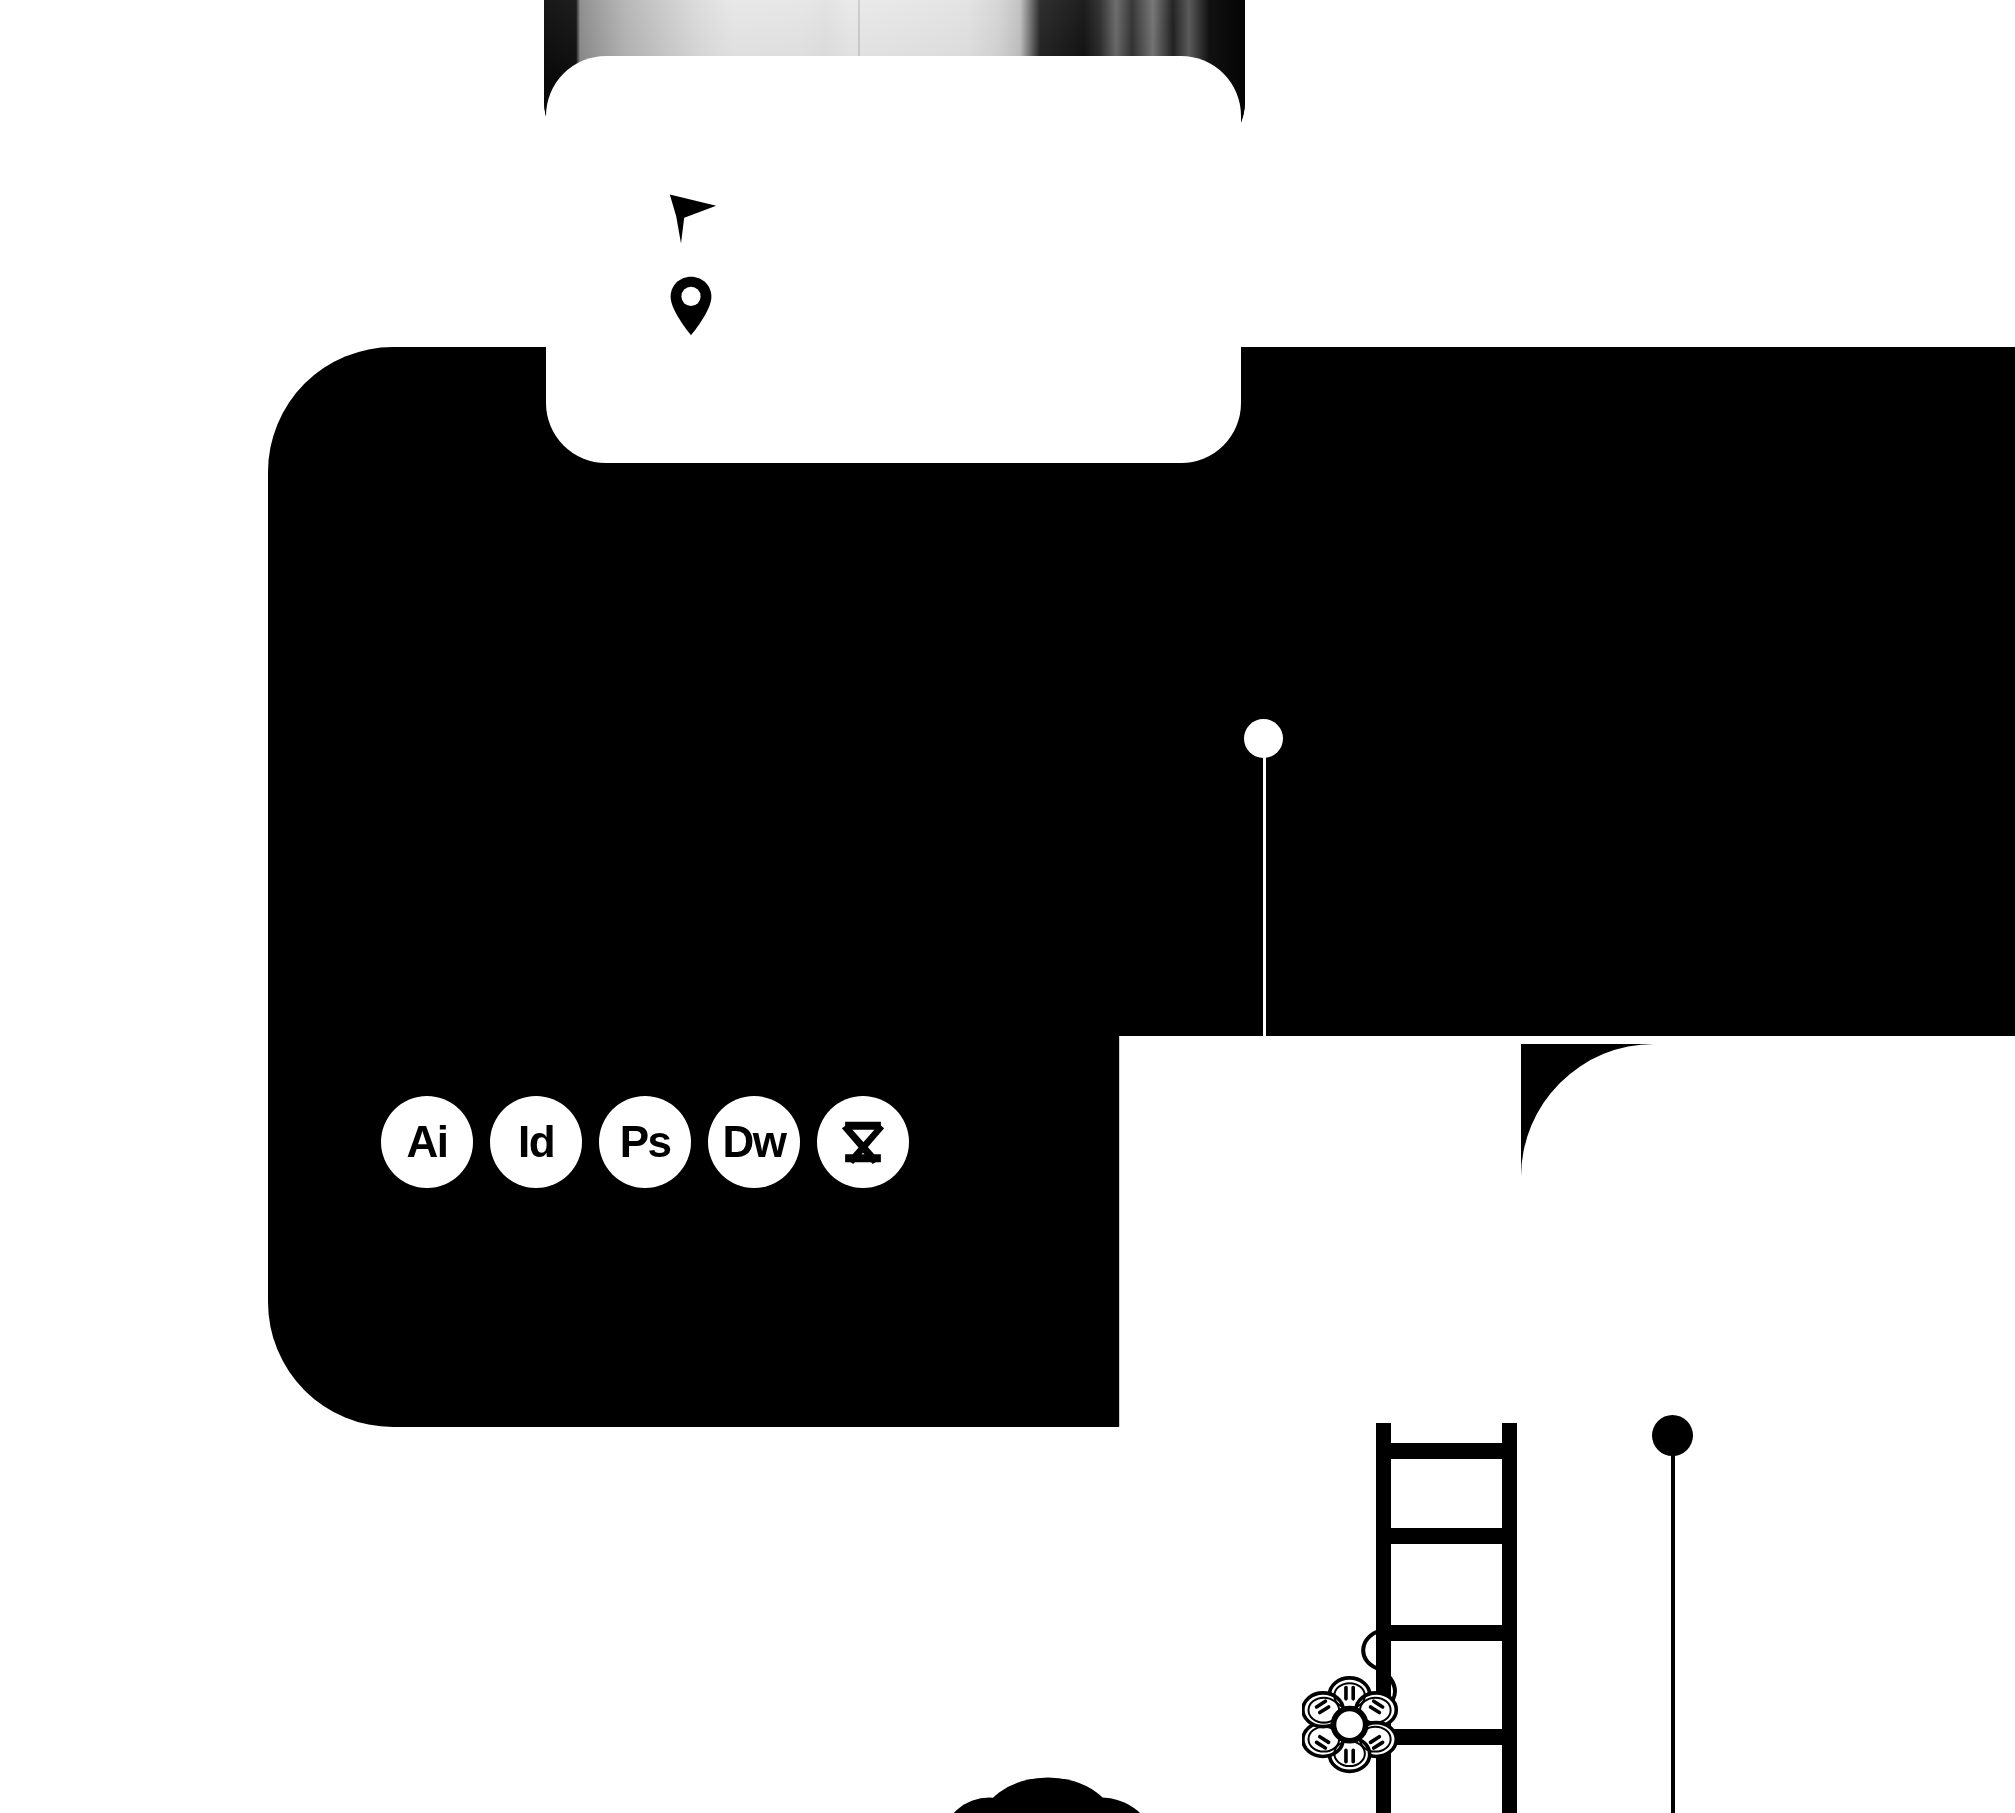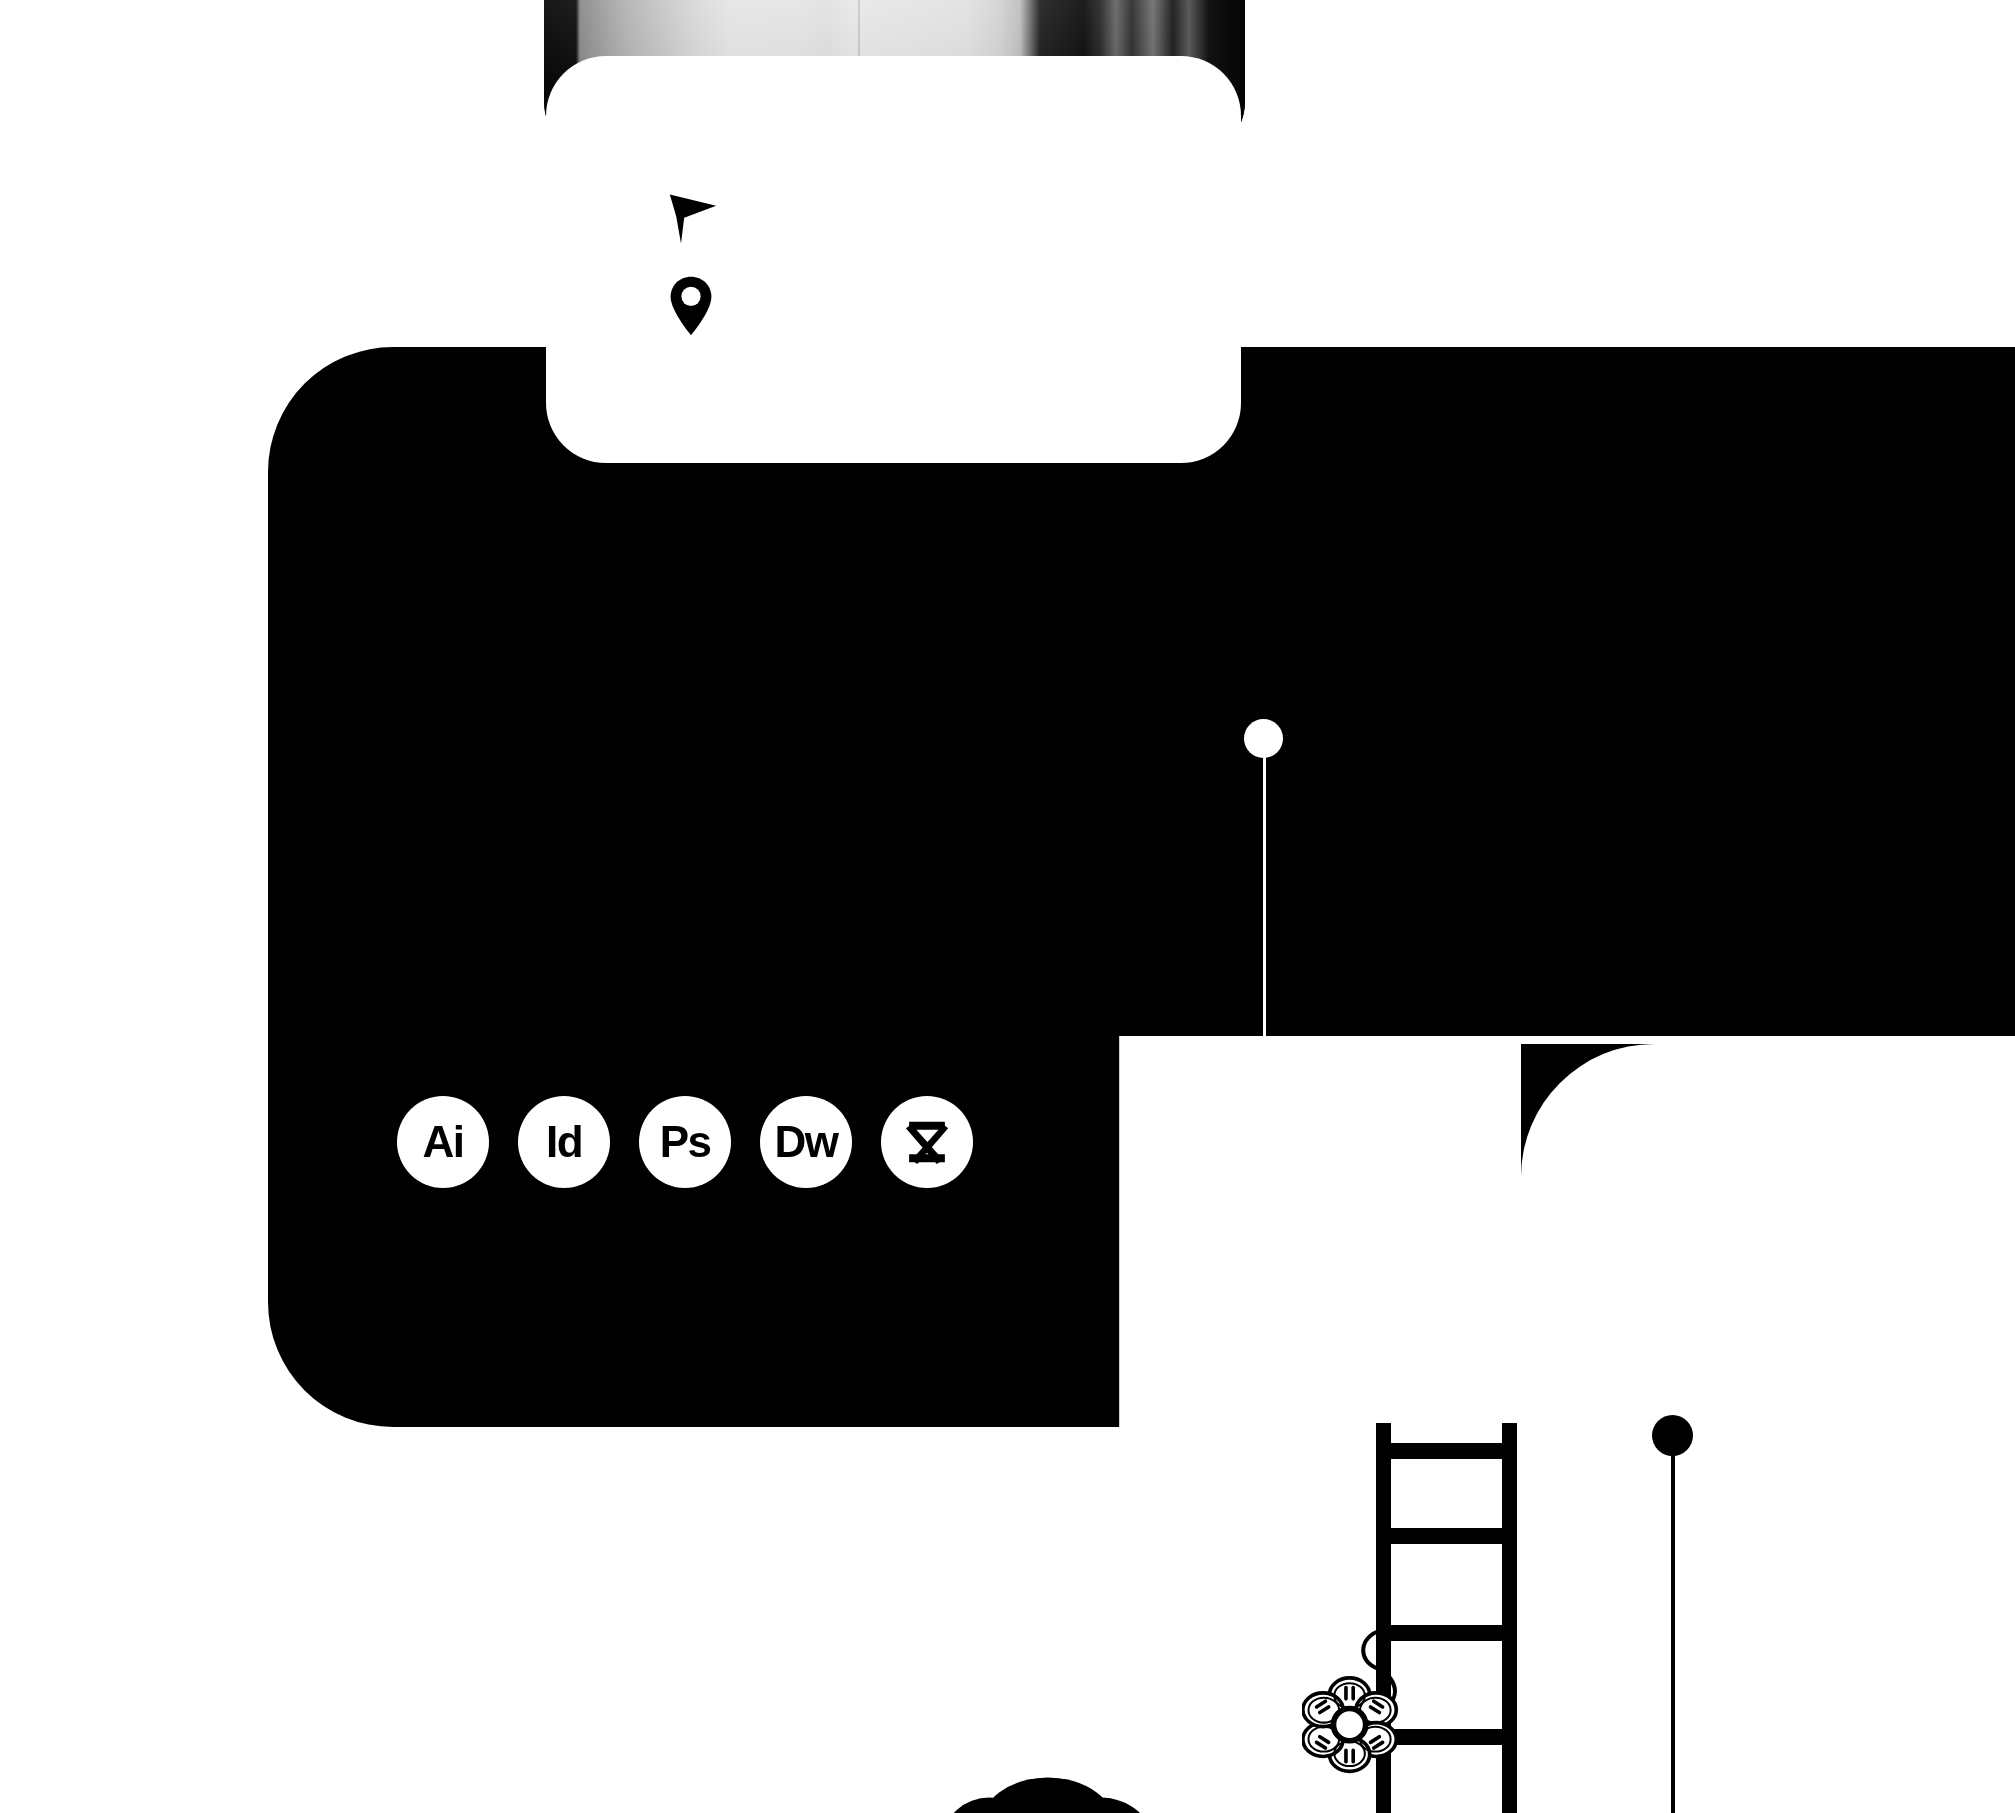--- a/index.html
+++ b/index.html
@@ -123,26 +123,26 @@
     top: 1044px;
     width: 133px;
     height: 133px;
     z-index: 3;
     background: #000000;
   }
 
   
   .app-row {
     position: absolute;
-    left: 397px;
+    left: 381px;
     top: 1096px;
     z-index: 6;
     display: flex;
     align-items: center;
-    gap: 29px;
+    gap: 17px;
   }
   .app-badge {
     width: 92px;
     height: 92px;
     border-radius: 50%;
     background: #ffffff;
     color: #000000;
     display: flex;
     align-items: center;
     justify-content: center;

